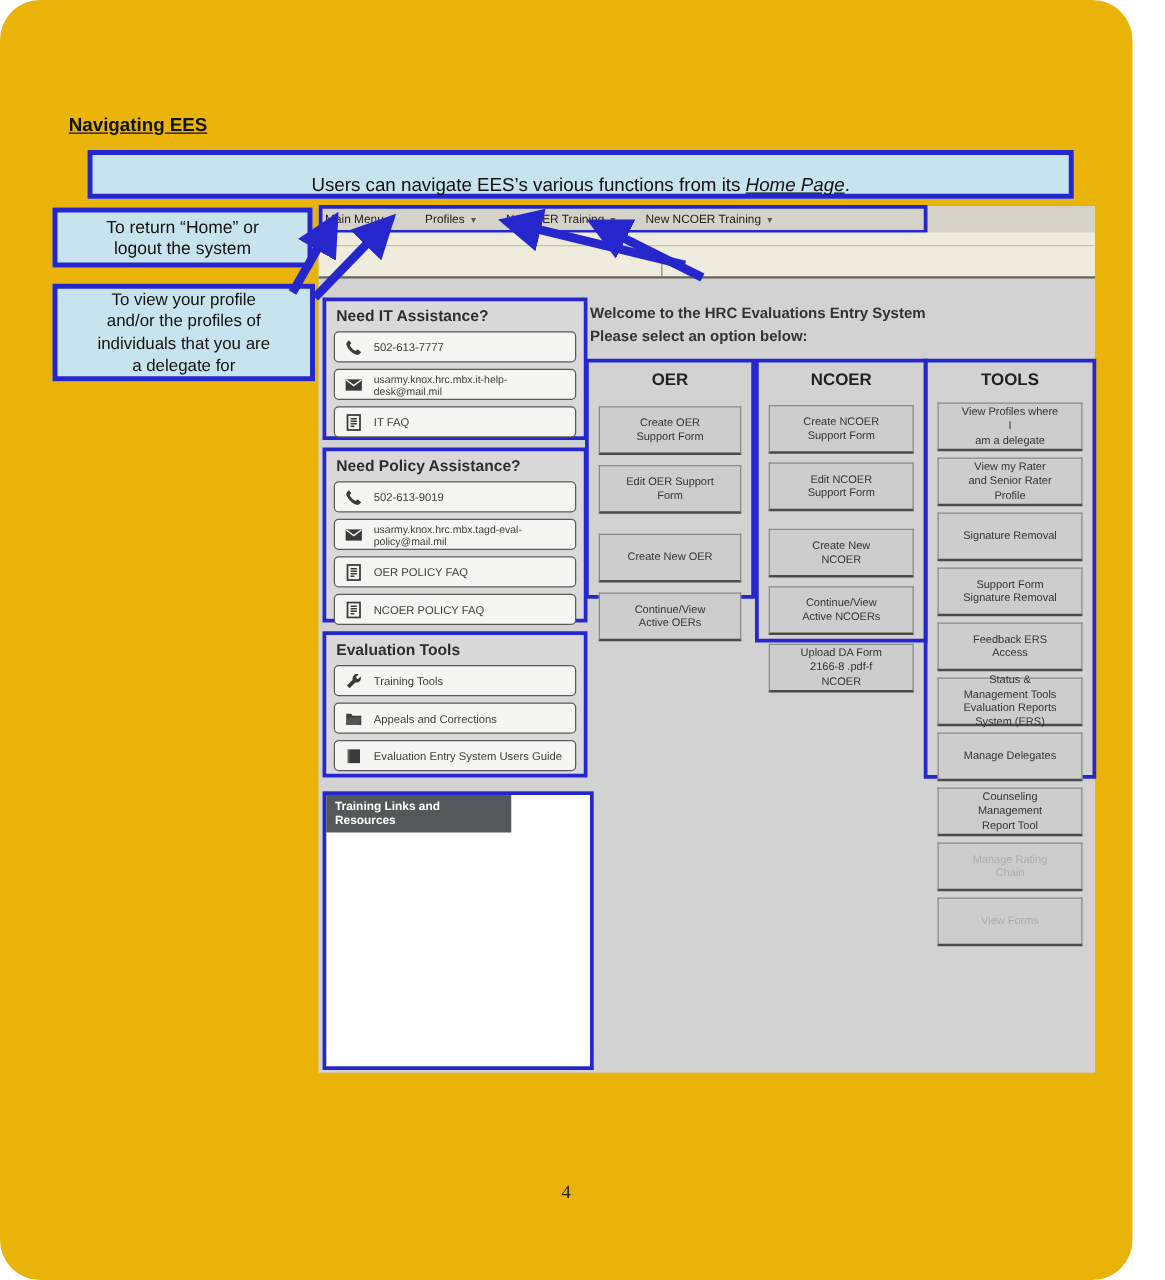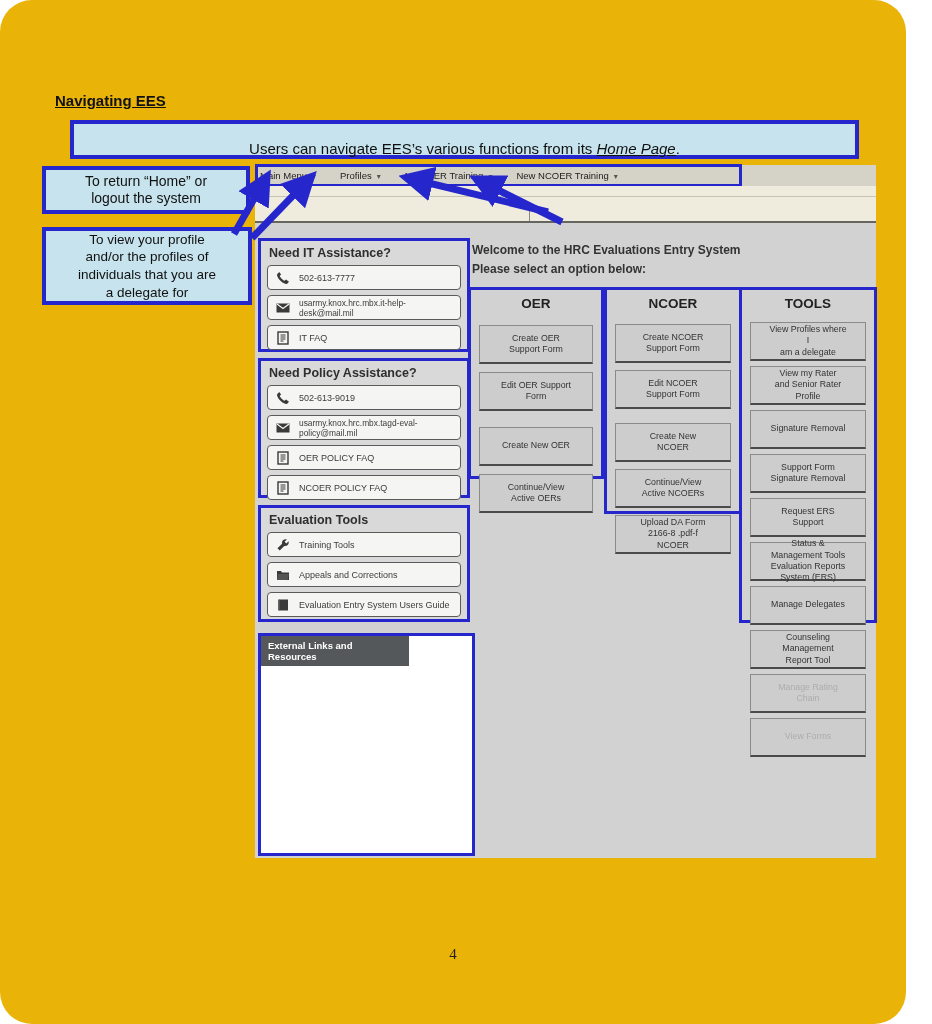--- a/index.html
+++ b/index.html
@@ -249,21 +249,21 @@
             <svg viewBox="0 0 14 14" width="14" height="14">
               <rect x="3" y="1.5" width="9" height="11" fill="#3a3a3a"></rect>
               <rect x="2" y="1.5" width="1.6" height="11" fill="#666"></rect>
             </svg>
           </span>
         <span>Evaluation Entry System Users Guide</span>
       </div>
     </div>
 
     <div class="sbox box-ext">
-      <div class="ext-header">External Links and Resources</div>
+      <div class="ext-header">Training Links and Resources</div>
     </div>
 
     <div class="welcome">
       <div>Welcome to the HRC Evaluations Entry System</div>
       <div>Please select an option below:</div>
     </div>
 
     <div class="col col-oer">
       <h2>OER</h2>
       <div class="btn h1l">Create OER Support Form</div>
@@ -287,21 +287,21 @@
     </div>
 
     <div class="col col-tools">
       <h2>TOOLS</h2>
       <div class="btn h2l">View Profiles where I
 am a delegate</div>
       <div class="btn h2l">View my Rater
 and Senior Rater Profile</div>
       <div class="btn h1l">Signature Removal</div>
       <div class="btn h1l">Support Form Signature Removal</div>
-      <div class="btn h1l">Request ERS Support</div>
+      <div class="btn h1l">Feedback ERS Access</div>
       <div class="btn h2l">Status &amp; Management Tools
 Evaluation Reports System (ERS)</div>
       <div class="btn h1l">Manage Delegates</div>
       <div class="btn h2l">Counseling Management
 Report Tool</div>
       <div class="btn h1l disabled">Manage Rating Chain</div>
       <div class="btn h1l disabled">View Forms</div>
     </div>
 
   </div>

